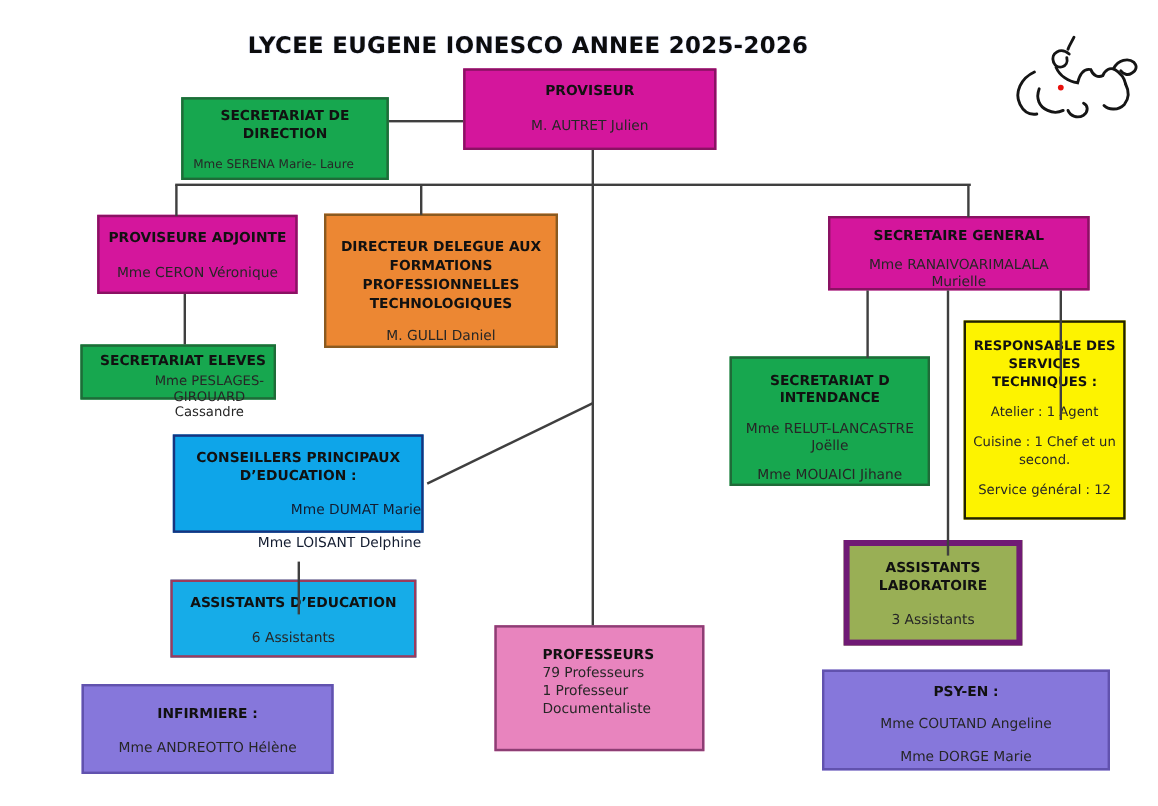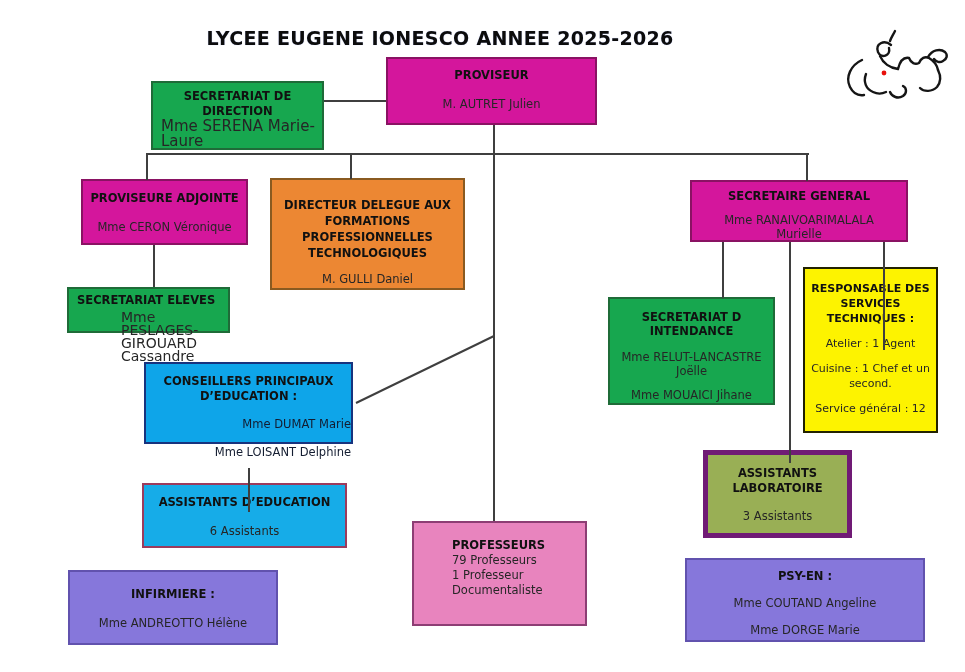--- a/index.html
+++ b/index.html
@@ -10,26 +10,26 @@
       font-size:19px;font-weight:bold;color:#0c0c0c;letter-spacing:0.3px;
       text-shadow:0 0 1px rgba(70,100,255,0.35);}
   .box{position:absolute;box-sizing:border-box;text-align:center;
        font-size:11.5px;line-height:15px;color:#1b1b1b;}
   .t{font-weight:bold;color:#111;}
   .b{color:#262626;}
   .mt13{margin-top:13px}.mt12{margin-top:12px}.mt10{margin-top:10px}.mt14{margin-top:14px}.mt3{margin-top:3px}
 
   #bx-proviseur{left:386px;top:57px;width:211px;height:68px;background:#D4169C;border:2px solid #8A1263;padding-top:9px;}
   #bx-direction{left:151px;top:81px;width:173px;height:69px;background:#17A74F;border:2px solid #1F6B38;padding-top:6px;}
-  #bx-direction .nm{text-align:left;padding-left:8px;font-size:15px;}
+  #bx-direction .nm{text-align:left;padding-left:8px;margin-top:11px;font-size:10px;}
   #bx-adjointe{left:81px;top:179px;width:167px;height:66px;background:#D4169C;border:2px solid #8A1263;padding-top:10px;}
   #bx-directeur{left:270px;top:178px;width:195px;height:112px;background:#EC8733;border:2px solid #8A5A20;padding-top:17px;line-height:16px;}
   #bx-general{left:690px;top:180px;width:218px;height:62px;background:#D4169C;border:2px solid #8A1263;padding-top:7px;line-height:14px;}
-  #bx-eleves{left:67px;top:287px;width:163px;height:46px;background:#17A74F;border:2px solid #1F6B38;padding:4px 0 12px 8px;text-align:left;}
-  #bx-eleves .b{font-size:14px;line-height:13px;margin-left:44px;}
+  #bx-eleves{left:67px;top:287px;width:163px;height:46px;background:#17A74F;border:2px solid #1F6B38;padding:4px 0 12px 8px;text-align:center;}
+  #bx-eleves .b{font-size:11px;line-height:13px;margin-left:44px;}
   #bx-intendance{left:608px;top:297px;width:167px;height:108px;background:#17A74F;border:2px solid #1F6B38;padding-top:11px;line-height:14px;}
   #bx-responsable{left:803px;top:267px;width:135px;height:166px;background:#FDF300;border:2px solid #222200;padding-top:12px;font-size:11px;line-height:15px;}
   #bx-conseillers{left:144px;top:362px;width:209px;height:82px;background:#0ea5e9;border:2px solid #17337E;padding-top:10px;}
   #bx-conseillers .b{color:#131c30;text-align:right;}
   #bx-aed{left:142px;top:483px;width:205px;height:65px;background:#16ACE8;border:2px solid #9C3B5C;padding-top:10px;}
   #bx-profs{left:412px;top:521px;width:175px;height:105px;background:#E884BE;border:2px solid #8D3E74;padding:15px 10px 0 38px;text-align:left;}
   #bx-labo{left:703px;top:450px;width:149px;height:88px;background:#99AF55;border:5px solid #701a75;padding-top:11px;}
   #bx-infirmiere{left:68px;top:570px;width:210px;height:75px;background:#8677DB;border:2px solid #6152AE;padding-top:15px;}
   #bx-psyen{left:685px;top:558px;width:240px;height:84px;background:#8677DB;border:2px solid #6152AE;padding-top:9px;}
 

